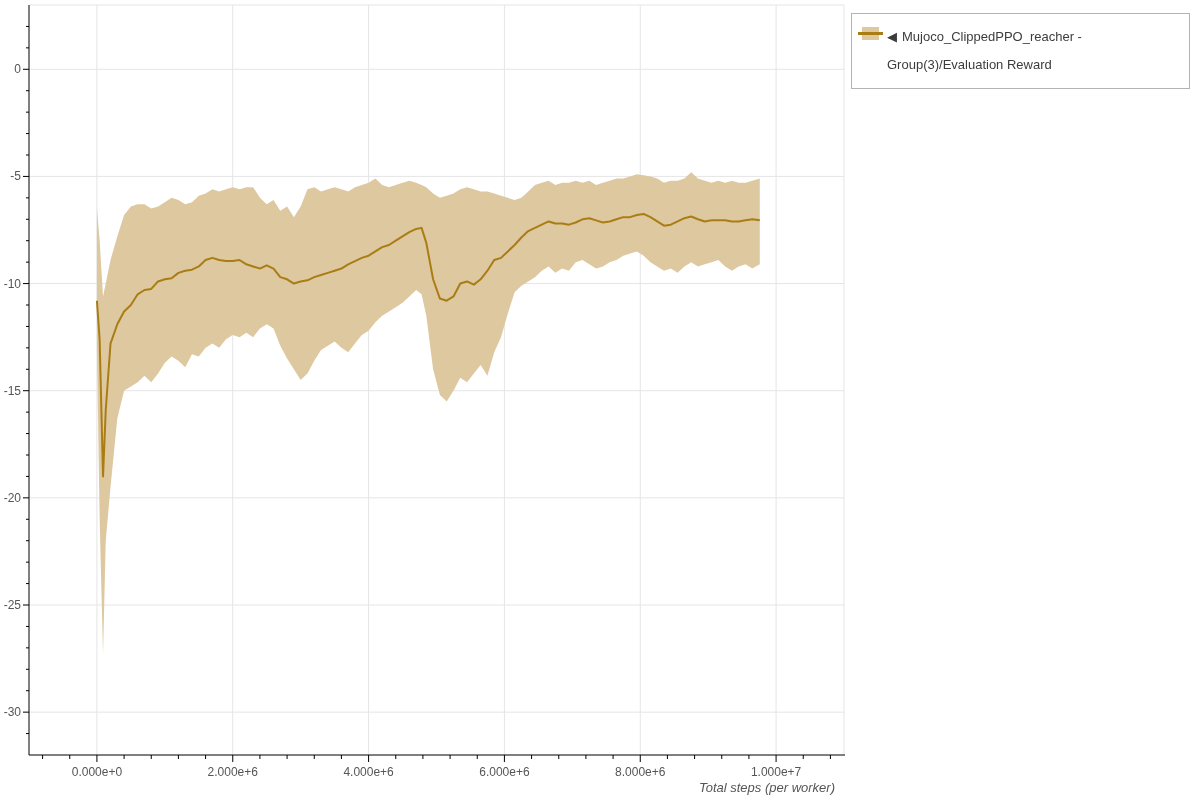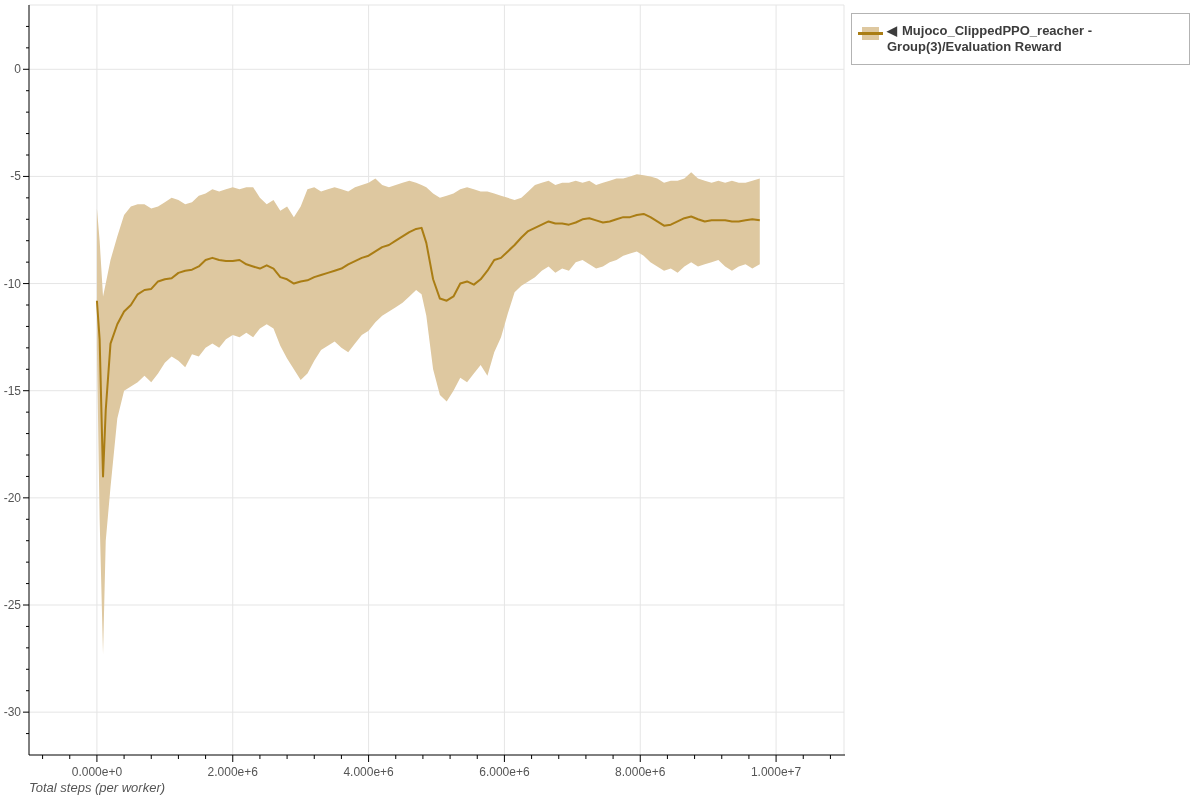--- a/index.html
+++ b/index.html
@@ -1,27 +1,27 @@
 <!DOCTYPE html>
 <html><head>
 <meta charset="utf-8">
 <style>
   html,body{margin:0;padding:0;background:#fff;width:1200px;height:800px;overflow:hidden;
             font-family:"Liberation Sans",sans-serif;}
   .canvas{position:relative;width:1200px;height:800px;background:#fff;}
   #plot-svg{position:absolute;left:0;top:0;}
-  .xlabel{position:absolute;left:29px;top:780px;width:816px;text-align:left;
+  .xlabel{position:absolute;left:19px;top:780px;width:816px;text-align:right;
           font-style:italic;font-size:13px;color:#555;}
   .legend{position:absolute;left:851px;top:13px;width:339px;box-sizing:border-box;
           background:#fff;border:1px solid #b3b3b3;padding:9px 9px 9px 10px;
           display:flex;align-items:flex-start;}
   .swatch{position:relative;width:17px;height:13px;flex:0 0 17px;margin-top:4px;margin-right:8px;}
   .swatch-band{position:absolute;left:0;top:0;right:0;bottom:0;}
   .swatch-line{position:absolute;left:-4px;right:-4px;top:5px;height:3px;}
-  .legend-label{font-size:13px;line-height:16px;color:#3c3c3c;font-weight:bold;}
+  .legend-label{font-size:13px;line-height:28px;color:#3c3c3c;}
   .legend-marker{margin-right:5px;}
 </style>
 </head>
 <body>
 
 <div class="canvas">
   <svg id="plot-svg" width="1200" height="800">
       <line x1="96.91666666666666" y1="5" x2="96.91666666666666" y2="755" stroke="#e5e5e5" stroke-width="1"></line>
       <line x1="232.75" y1="5" x2="232.75" y2="755" stroke="#e5e5e5" stroke-width="1"></line>
       <line x1="368.58333333333337" y1="5" x2="368.58333333333337" y2="755" stroke="#e5e5e5" stroke-width="1"></line>

